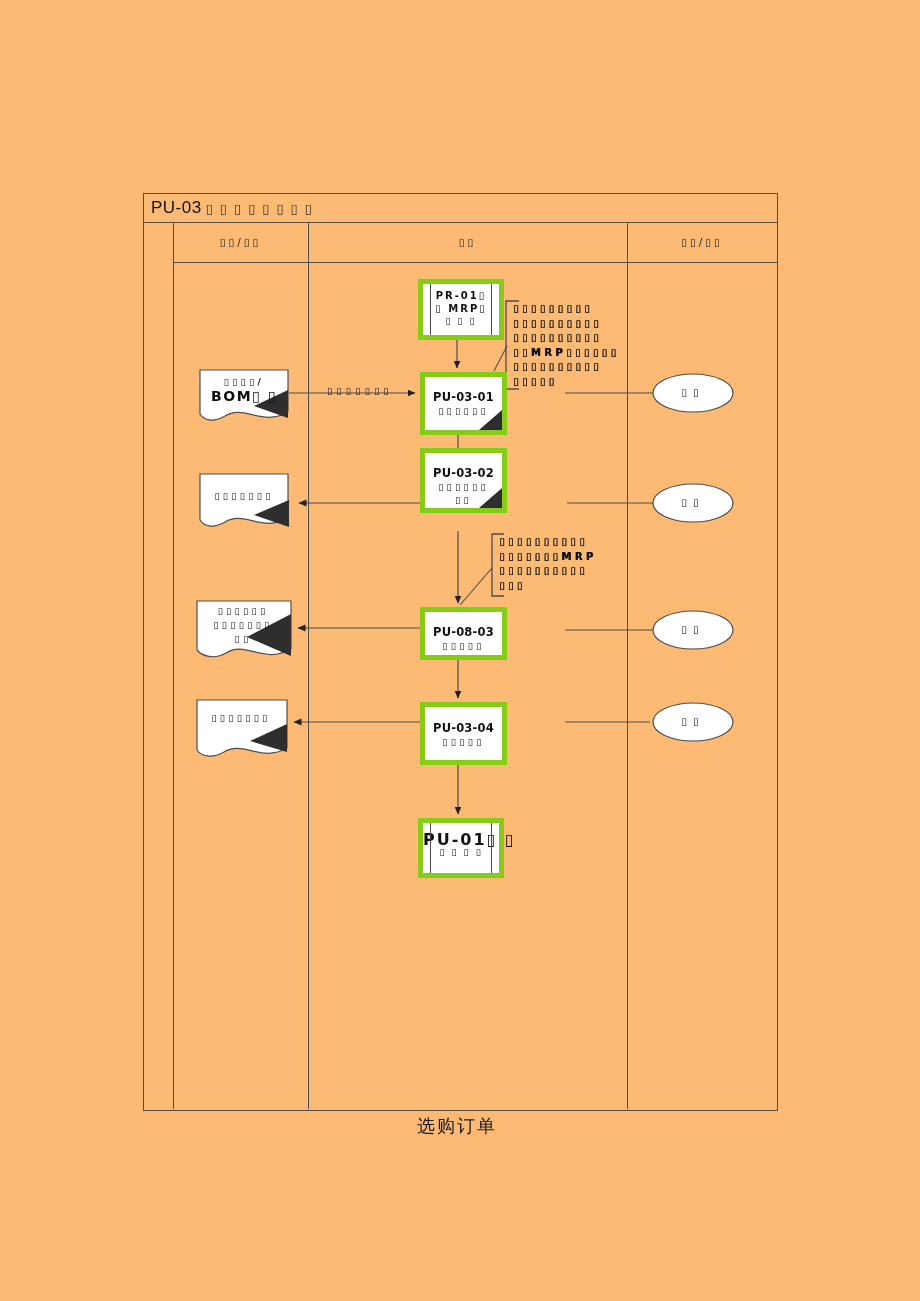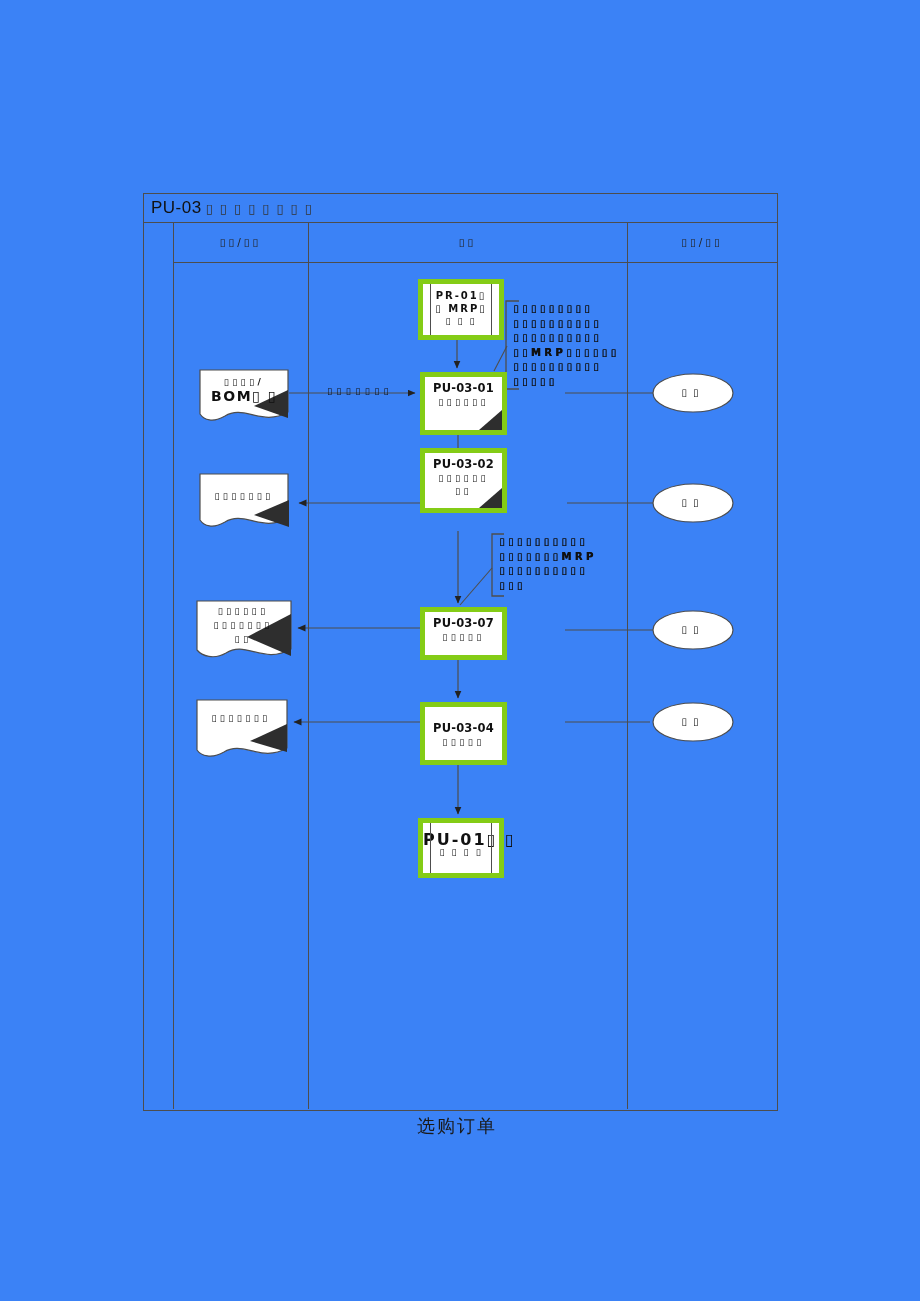--- a/index.html
+++ b/index.html
@@ -1,31 +1,31 @@
 <!DOCTYPE html>
 <html><head>
 <meta charset="utf-8">
 <style>
   html,body{margin:0;padding:0;background:#ffffff;}
-  #canvas{position:relative;width:920px;height:1301px;background:#3b82f6;overflow:hidden;
+  #canvas{position:relative;width:920px;height:1301px;background:#fdba74;overflow:hidden;
           font-family:"Liberation Sans",sans-serif;color:#111;}
   .line-h{position:absolute;height:1px;background:#4d4d4d;}
   .line-v{position:absolute;width:1px;background:#4d4d4d;}
   .sheet-border{position:absolute;left:143px;top:193px;width:633px;height:916px;
                 border:1px solid #4d4d4d;}
   svg.layer{position:absolute;left:0;top:0;pointer-events:none;}
   .tofu{font-family:"DejaVu Sans",sans-serif;}
   .title-bar{position:absolute;left:151px;top:198px;white-space:nowrap;}
   .title-prefix{font-size:17px;color:#111;letter-spacing:0.5px;}
   .title-tofu{font-size:13px;letter-spacing:7px;color:#333;margin-left:4px;}
   .header-cell{position:absolute;top:233px;height:18px;line-height:18px;text-align:center;
                font-size:10.5px;letter-spacing:3px;color:#222;}
   .box{position:absolute;background:#fff;border:5px solid #84cc16;text-align:center;
        font-family:"DejaVu Sans",sans-serif;overflow:visible;}
-  .box .bt{font-weight:bold;font-size:11.5px;letter-spacing:0.2px;line-height:15px;margin-top:4px;}
+  .box .bt{font-weight:bold;font-size:11.5px;letter-spacing:0.2px;line-height:15px;margin-top:13px;}
   .box .bl{font-weight:bold;font-size:9px;letter-spacing:3.5px;line-height:13px;white-space:nowrap;}
   .pred .bl{letter-spacing:2px;}
   .pbar{position:absolute;top:0;bottom:0;width:1px;background:#4d4d4d;}
   .pbar.l{left:7px;} .pbar.r{right:7px;}
   .fold-corner{position:absolute;right:0;bottom:0;width:0;height:0;
                border-left:23px solid transparent;border-bottom:20px solid #2e2e2e;}
   .ann{position:absolute;font-family:"DejaVu Sans",sans-serif;font-weight:bold;font-size:10px;
        letter-spacing:3.4px;line-height:14.6px;color:#101010;white-space:nowrap;
        text-shadow:0.4px 0 0 #101010;}
   .doc-text{position:absolute;text-align:center;font-weight:bold;color:#101010;
@@ -125,21 +125,21 @@
   </div>
 
   <div class="box" style="left:420px;top:448px;width:77px;height:55px;">
     <div class="bt">PU-03-02</div>
     <div class="bl">▯▯▯▯▯▯</div>
     <div class="bl">▯▯</div>
     <div class="fold-corner"></div>
   </div>
 
   <div class="box" style="left:420px;top:607px;width:77px;height:43px;">
-    <div class="bt">PU-03-07</div>
+    <div class="bt">PU-08-03</div>
     <div class="bl">▯▯▯▯▯</div>
   </div>
 
   <div class="box" style="left:420px;top:702px;width:77px;height:53px;">
     <div class="bt" style="margin-top:14px;">PU-03-04</div>
     <div class="bl">▯▯▯▯▯</div>
   </div>
 
   <div class="box pred" style="left:418px;top:818px;width:76px;height:50px;">
     <div class="pbar l"></div>

